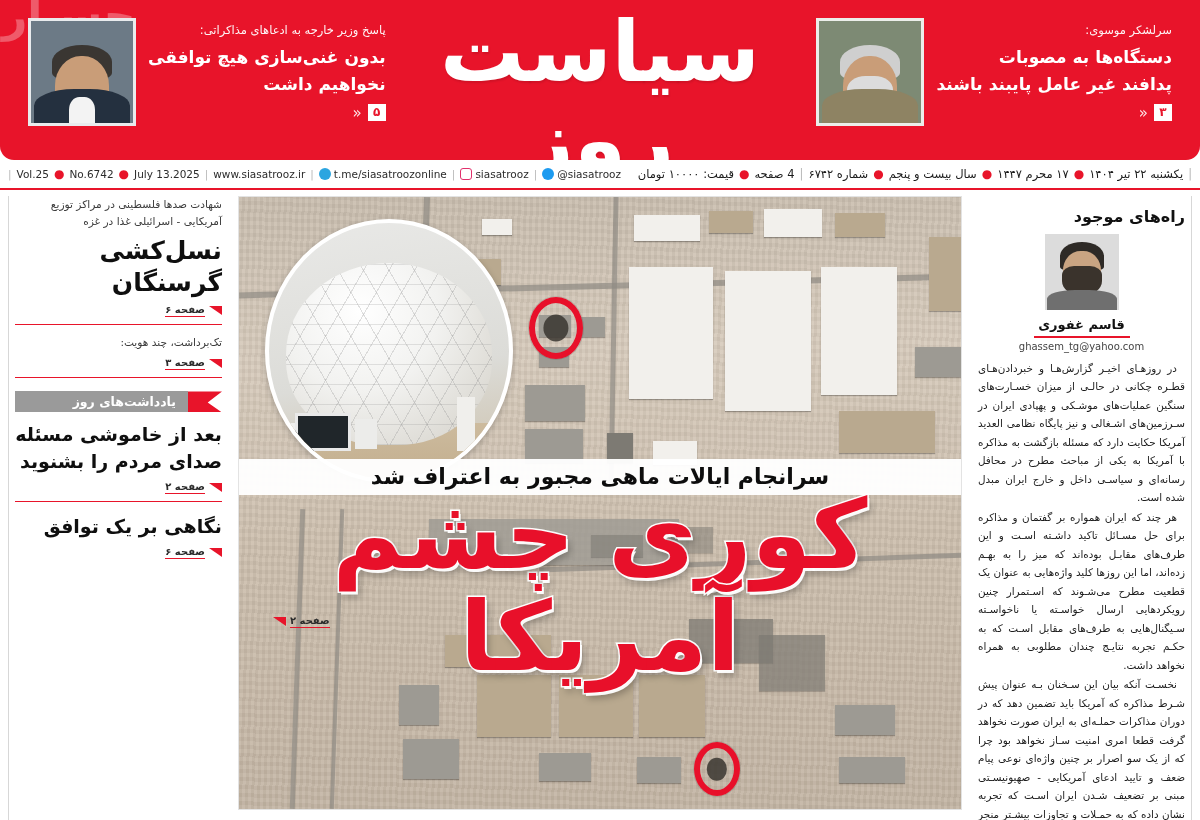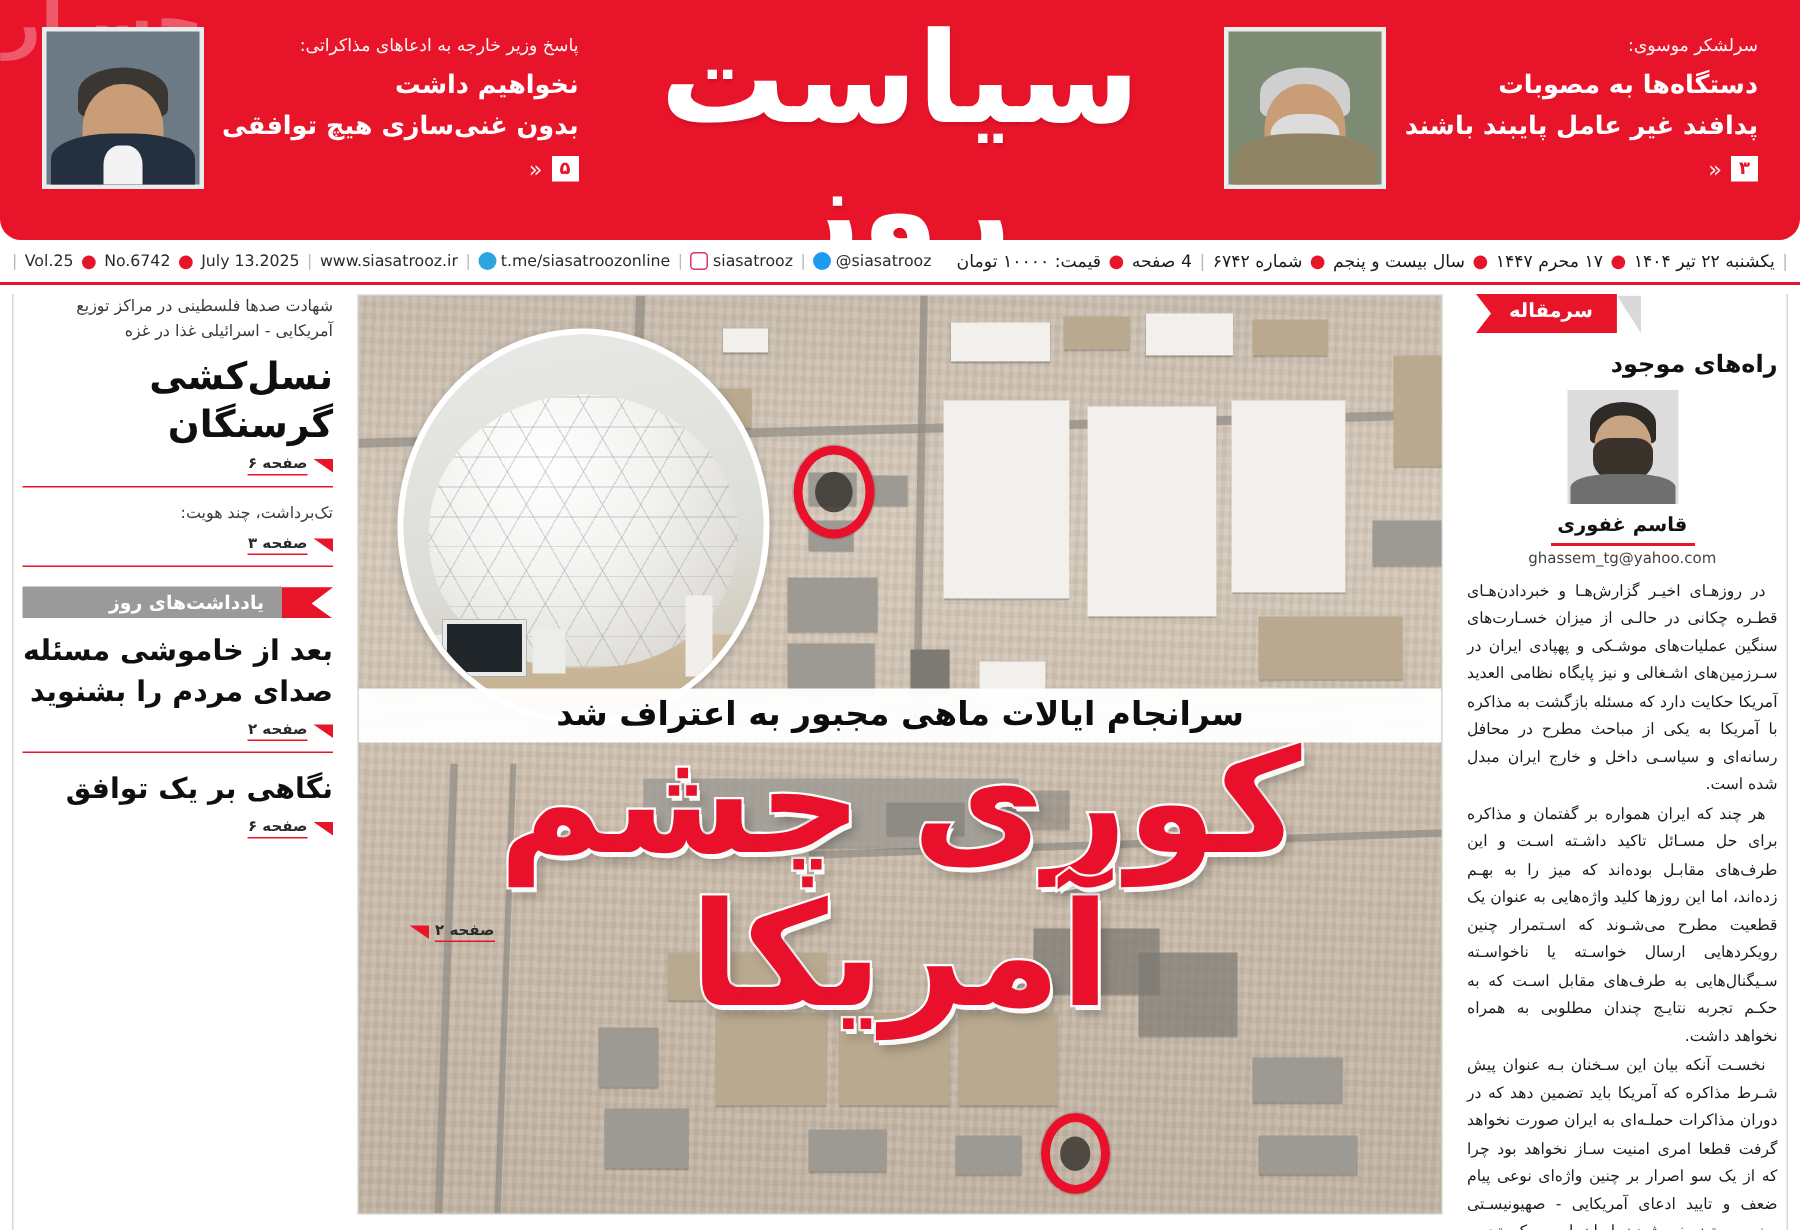--- a/index.html
+++ b/index.html
@@ -417,22 +417,22 @@
     <div class="promo-left">
       <div class="portrait">
         <div class="hair"></div>
         <div class="face"></div>
         <div class="body"></div>
         <div class="shirt"></div>
       </div>
       <div class="promo-text">
         <div class="kicker">پاسخ وزیر خارجه به ادعاهای مذاکراتی:</div>
         <div class="lines">
+          <div>بدون غنی‌سازی هیچ توافقی</div>
           <div>نخواهیم داشت</div>
-          <div>بدون غنی‌سازی هیچ توافقی</div>
         </div>
         <div class="pageref">
           <span class="pg-box">۵</span>
           <span class="chev">«</span>
         </div>
       </div>
     </div>
 
     <div class="nameplate">
       <div class="title">سیاست روز</div>
@@ -499,24 +499,20 @@
       <span class="soc">
         <span class="ic tw"></span>
         <span>@siasatrooz</span>
       </span>
     </div>
   </div>
 
   <div class="content">
 
     <div class="col-edit">
-      <div class="edit-badge-row">
-        <div class="edit-badge-tail"></div>
-        <div class="edit-badge">سرمقاله</div>
-      </div>
       <div class="edit-title">راه‌های موجود</div>
       <div class="edit-photo">
         <div class="ehair"></div>
         <div class="eface"></div>
         <div class="ebeard"></div>
         <div class="ebody"></div>
       </div>
       <div class="edit-author">قاسم غفوری</div>
       <div class="edit-rule"></div>
       <div class="edit-email">ghassem_tg@yahoo.com</div>

